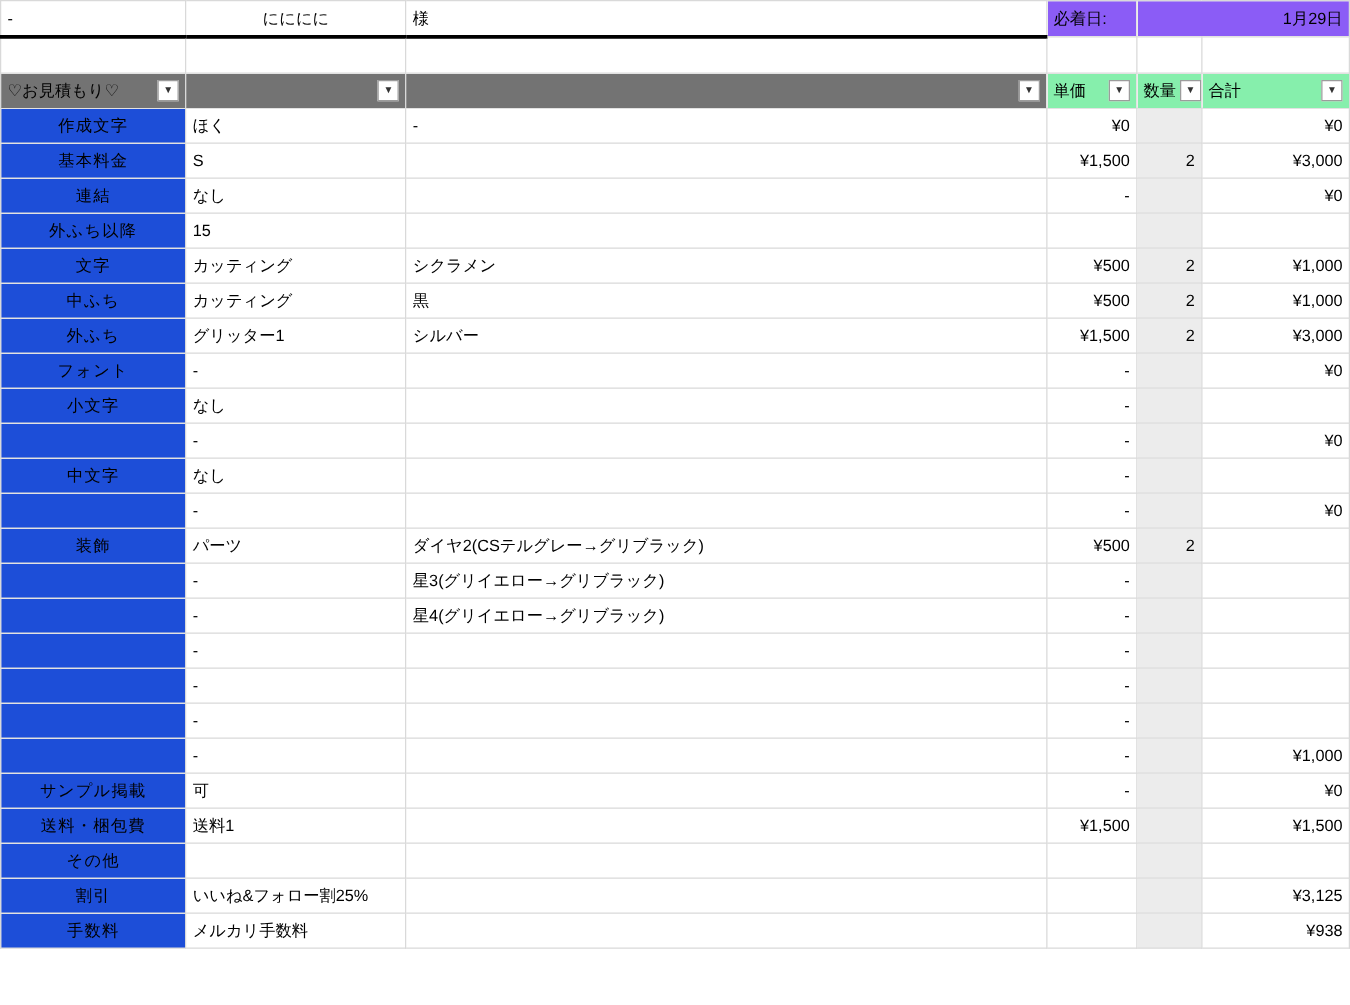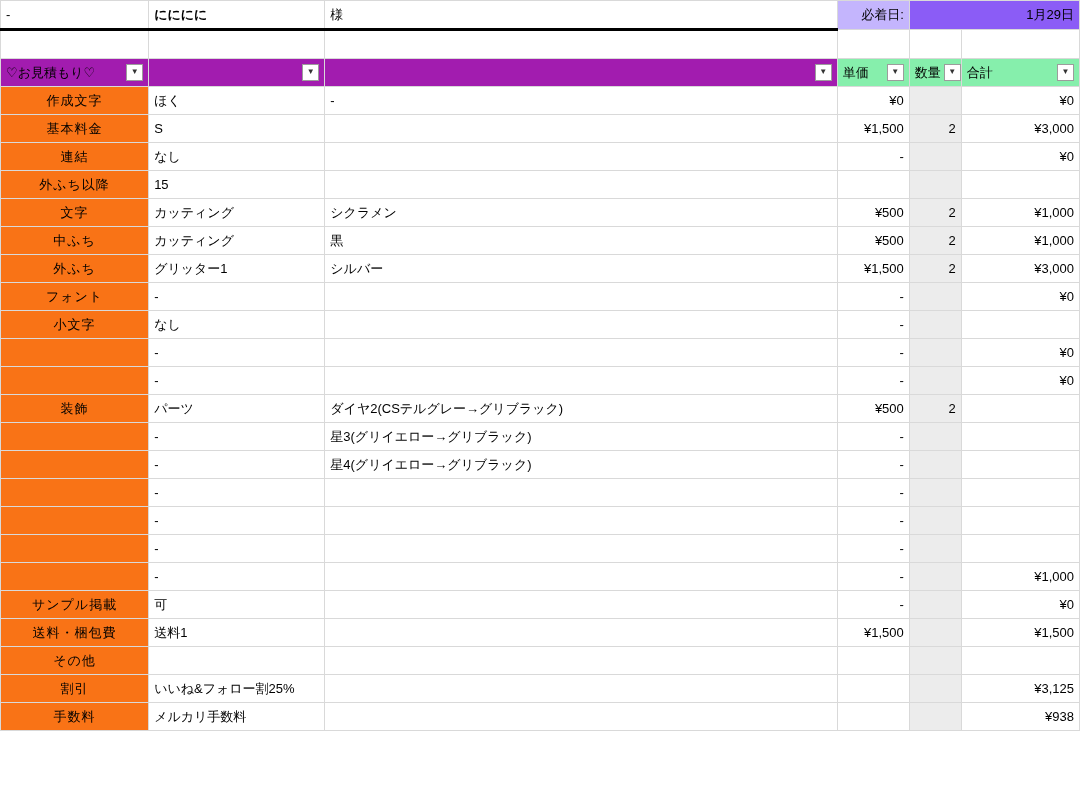--- a/index.html
+++ b/index.html
@@ -48,47 +48,48 @@
     font-size: 18px;
   }
   .top-dash {
     border-bottom: 3px solid #000 !important;
     text-align: left;
     font-size: 12px;
     padding-left: 4px;
   }
   .top-name {
     border-bottom: 3px solid #000 !important;
-    font-weight: bold;
+    text-align: center;
+    font-weight: normal;
     font-size: 20px;
   }
   .top-sama {
     border-bottom: 3px solid #000 !important;
     text-align: left;
     font-size: 16px;
   }
   .top-pink-label {
-    background: #c4b5fd;
-    text-align: right;
+    background: #8b5cf6;
+    text-align: left;
     font-size: 13px;
   }
   .top-pink-date {
     background: #8b5cf6;
     text-align: right;
     font-size: 14px;
   }
   .spacer-row td {
     height: 16px;
     border: none;
     background: #ffffff;
   }
 
   
   .filter-row td {
-    background: #a21caf;
+    background: #737373;
     height: 25px;
     font-size: 13px;
     border: 1px solid #c78cae;
     position: relative;
   }
   .filter-row td.dark {
     background: #86efac;
   }
   .fhead {
     display: flex;
@@ -106,21 +107,21 @@
     line-height: 13px;
     text-align: center;
     font-size: 8px;
     color: #333;
     flex: 0 0 auto;
     margin-left: 3px;
   }
 
   
   .lbl {
-    background: #f97316;
+    background: #1d4ed8;
     text-align: center;
     letter-spacing: 1px;
   }
   .val-a { background: #ffffff; text-align: left; }
   .val-b { background: #ffffff; text-align: left; }
   .price { background: #ffffff; text-align: right; }
   .qty { background: #ececec; text-align: right; }
   .total { background: #ffffff; text-align: right; }
 </style>
 </head>
@@ -266,20 +267,28 @@
         </tr>
         <tr class="data-row">
           <td class="lbl"></td>
           <td class="val-a">-</td>
           <td class="val-b"></td>
           <td class="price">-</td>
           <td class="qty"></td>
           <td class="total">¥0</td>
         </tr>
         <tr class="data-row">
+          <td class="lbl">中文字</td>
+          <td class="val-a">なし</td>
+          <td class="val-b"></td>
+          <td class="price">-</td>
+          <td class="qty"></td>
+          <td class="total"></td>
+        </tr>
+        <tr class="data-row">
           <td class="lbl"></td>
           <td class="val-a">-</td>
           <td class="val-b"></td>
           <td class="price">-</td>
           <td class="qty"></td>
           <td class="total">¥0</td>
         </tr>
         <tr class="data-row">
           <td class="lbl">装飾</td>
           <td class="val-a">パーツ</td>

